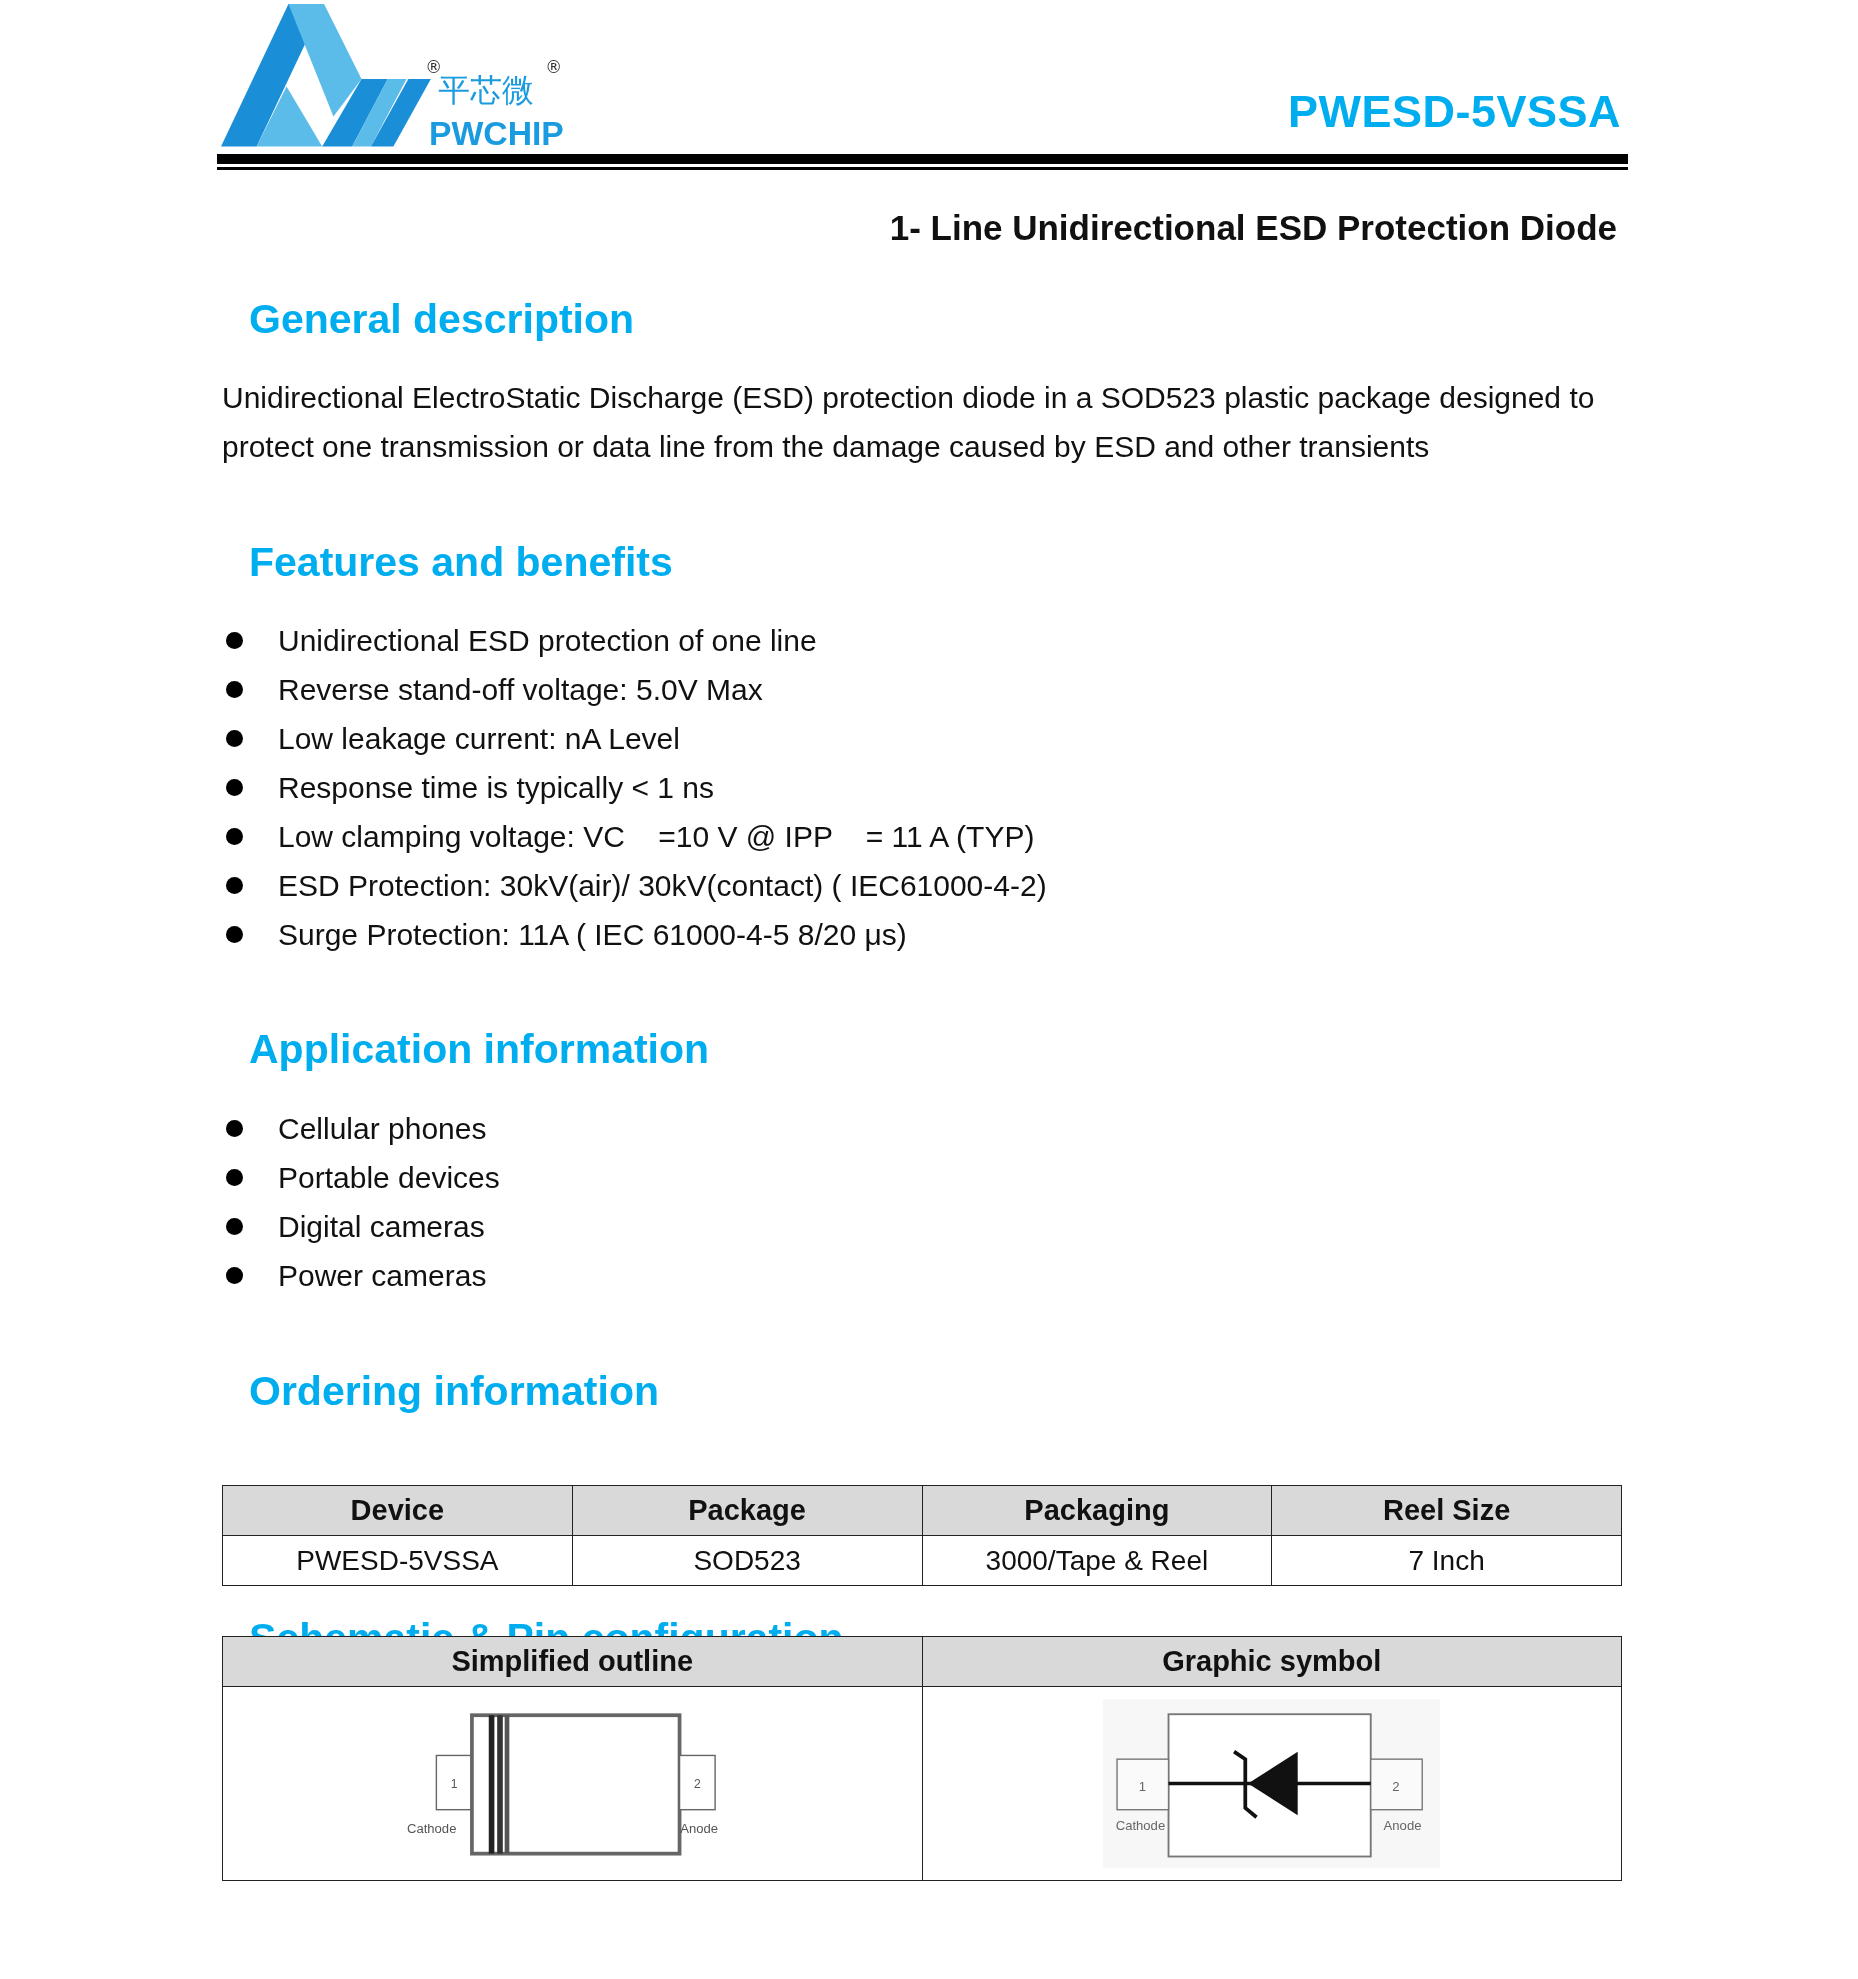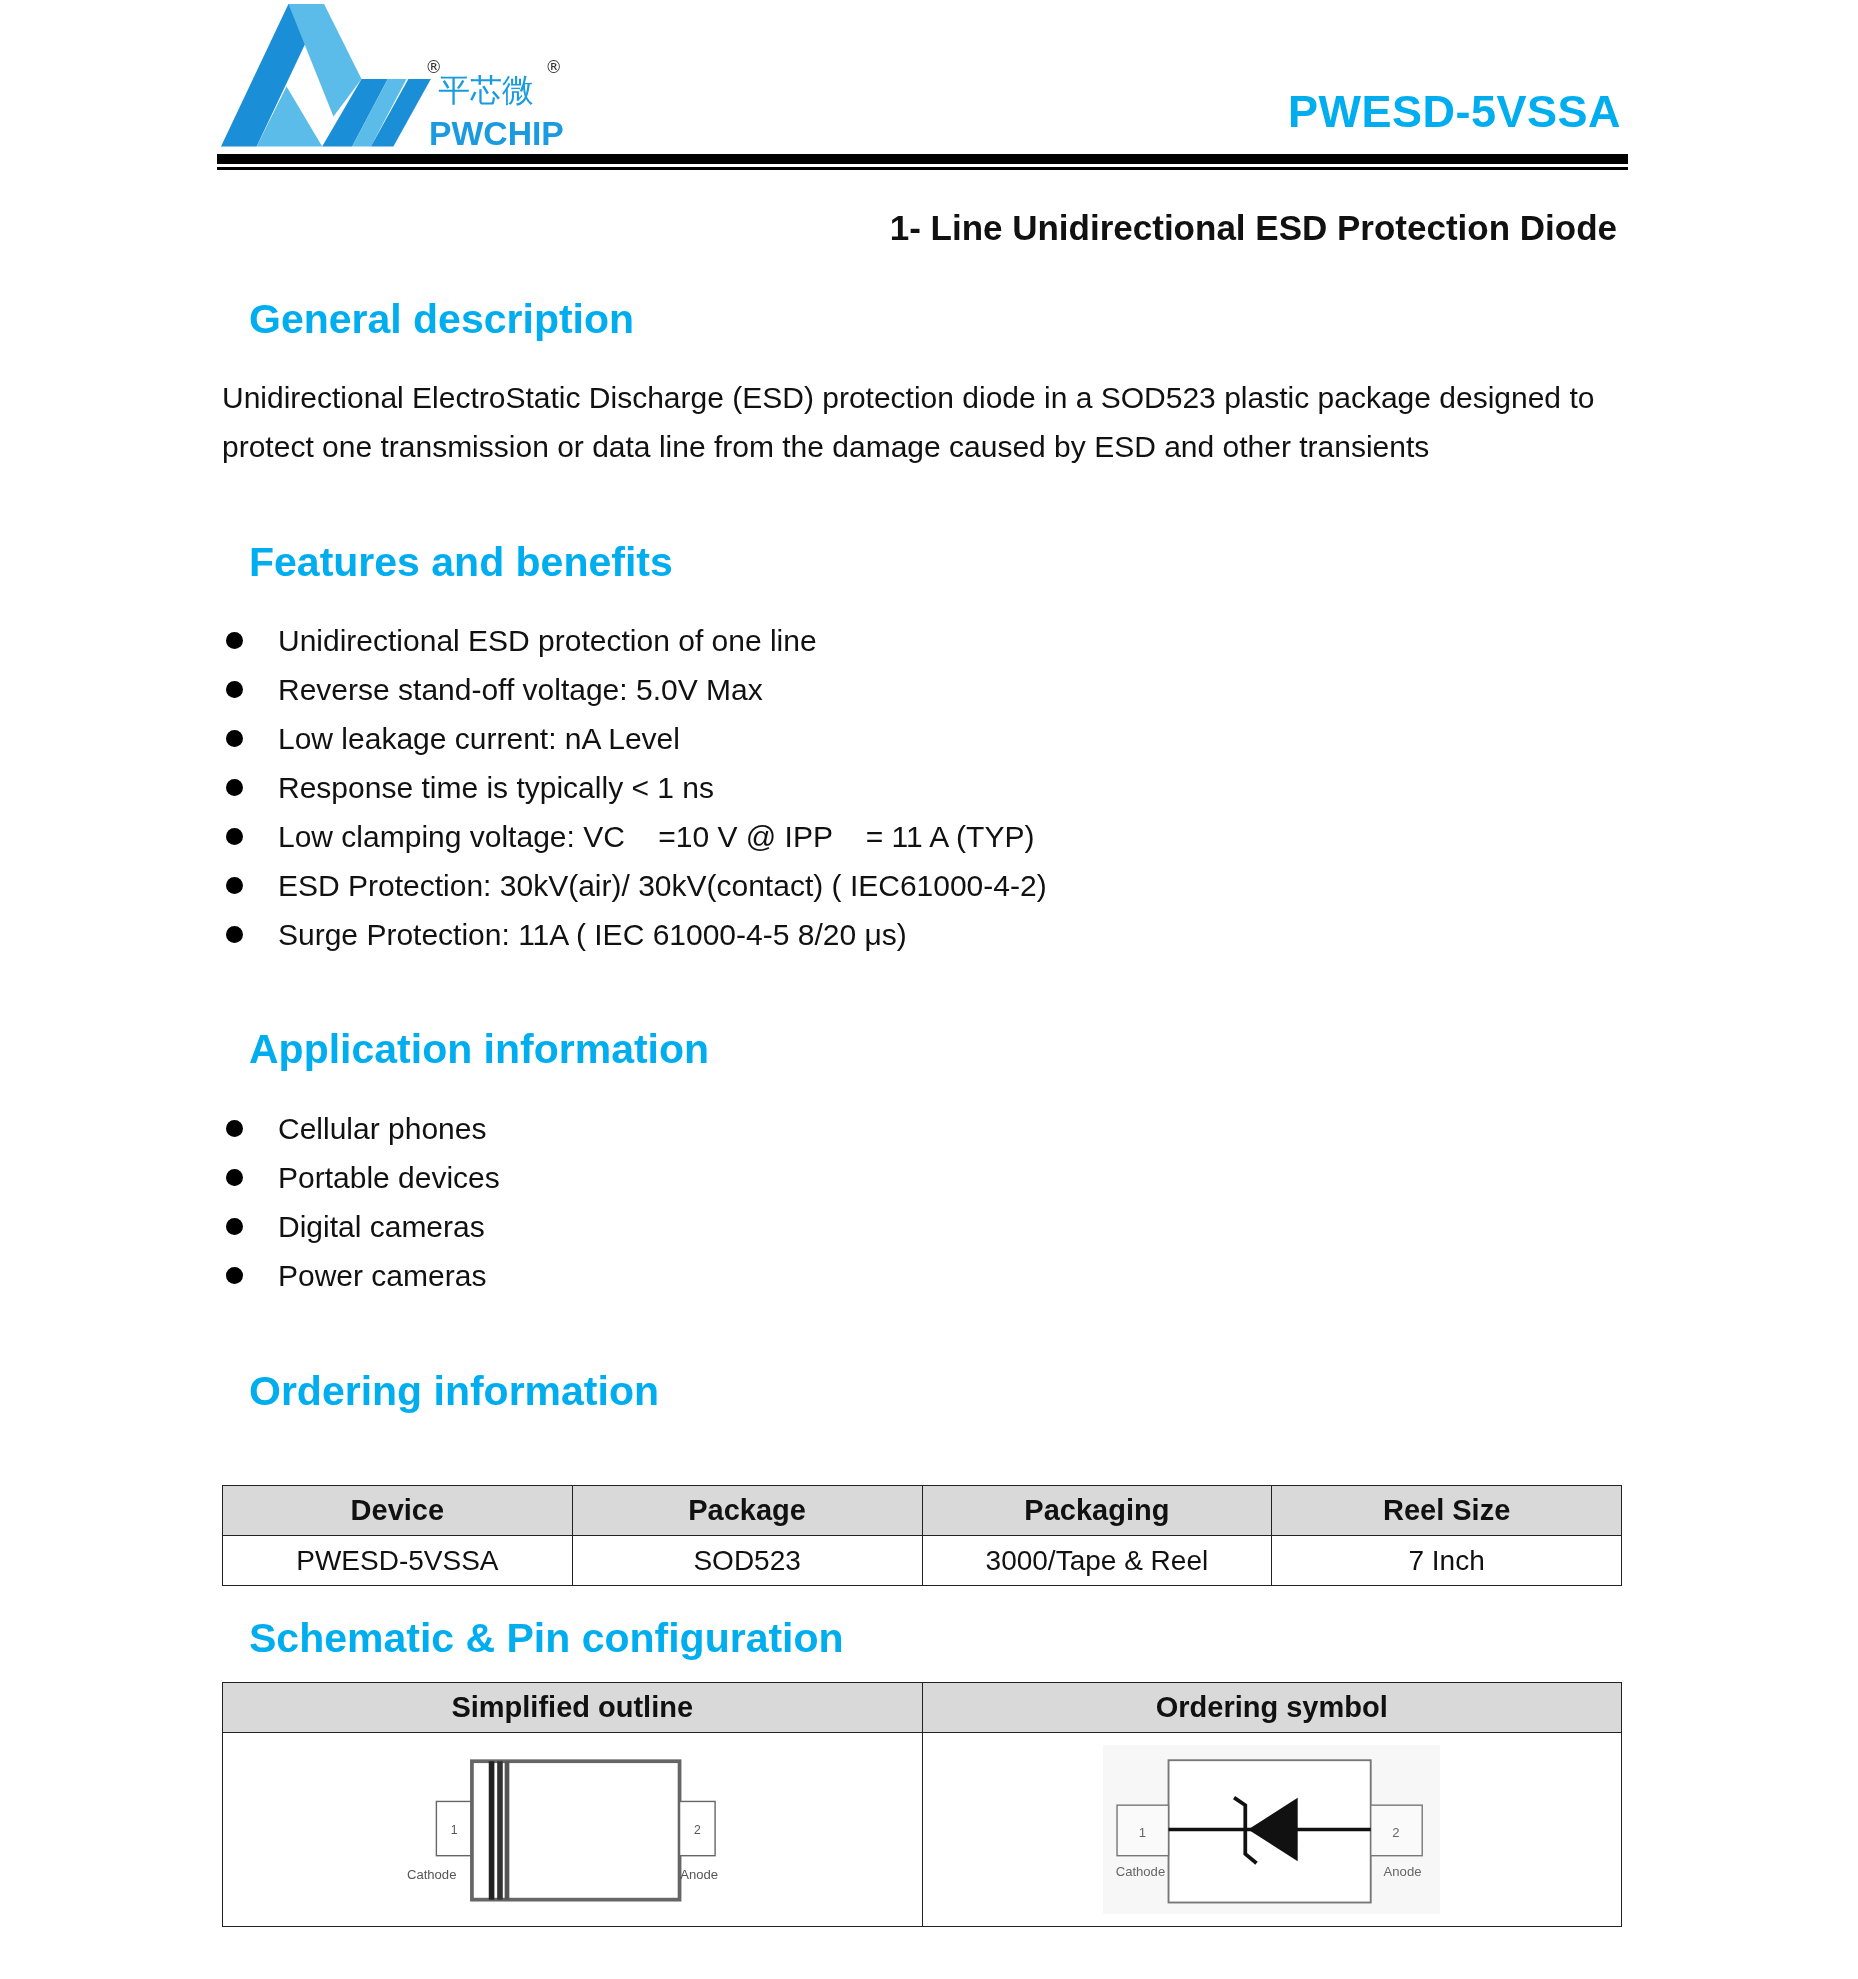--- a/index.html
+++ b/index.html
@@ -127,25 +127,25 @@
       <tr>
         <td>PWESD-5VSSA</td>
         <td>SOD523</td>
         <td>3000/Tape &amp; Reel</td>
         <td>7 Inch</td>
       </tr>
     </tbody>
   </table>
 
   <div class="h" style="top:1615px;">Schematic &amp; Pin configuration</div>
-  <table class="grid schem" style="top:1682px;">
+  <table class="grid schem" style="top:1636px;">
     <thead>
       <tr>
         <th>Simplified outline</th>
-        <th>Ordering symbol</th>
+        <th>Graphic symbol</th>
       </tr>
     </thead>
     <tbody>
       <tr>
         <td>
           <svg class="diagram" width="356" height="159" viewBox="0 0 380 170" style="font-size:30px">
 
             <rect x="45" y="55" width="38" height="58" fill="#fff" stroke="#666" stroke-width="1.5"></rect>
             <text x="64" y="90" font-size="13" text-anchor="middle" fill="#555" font-family="Liberation Sans, sans-serif">1</text>
             <text x="40" y="138" font-size="14" text-anchor="middle" fill="#555" font-family="Liberation Sans, sans-serif">Cathode</text>

